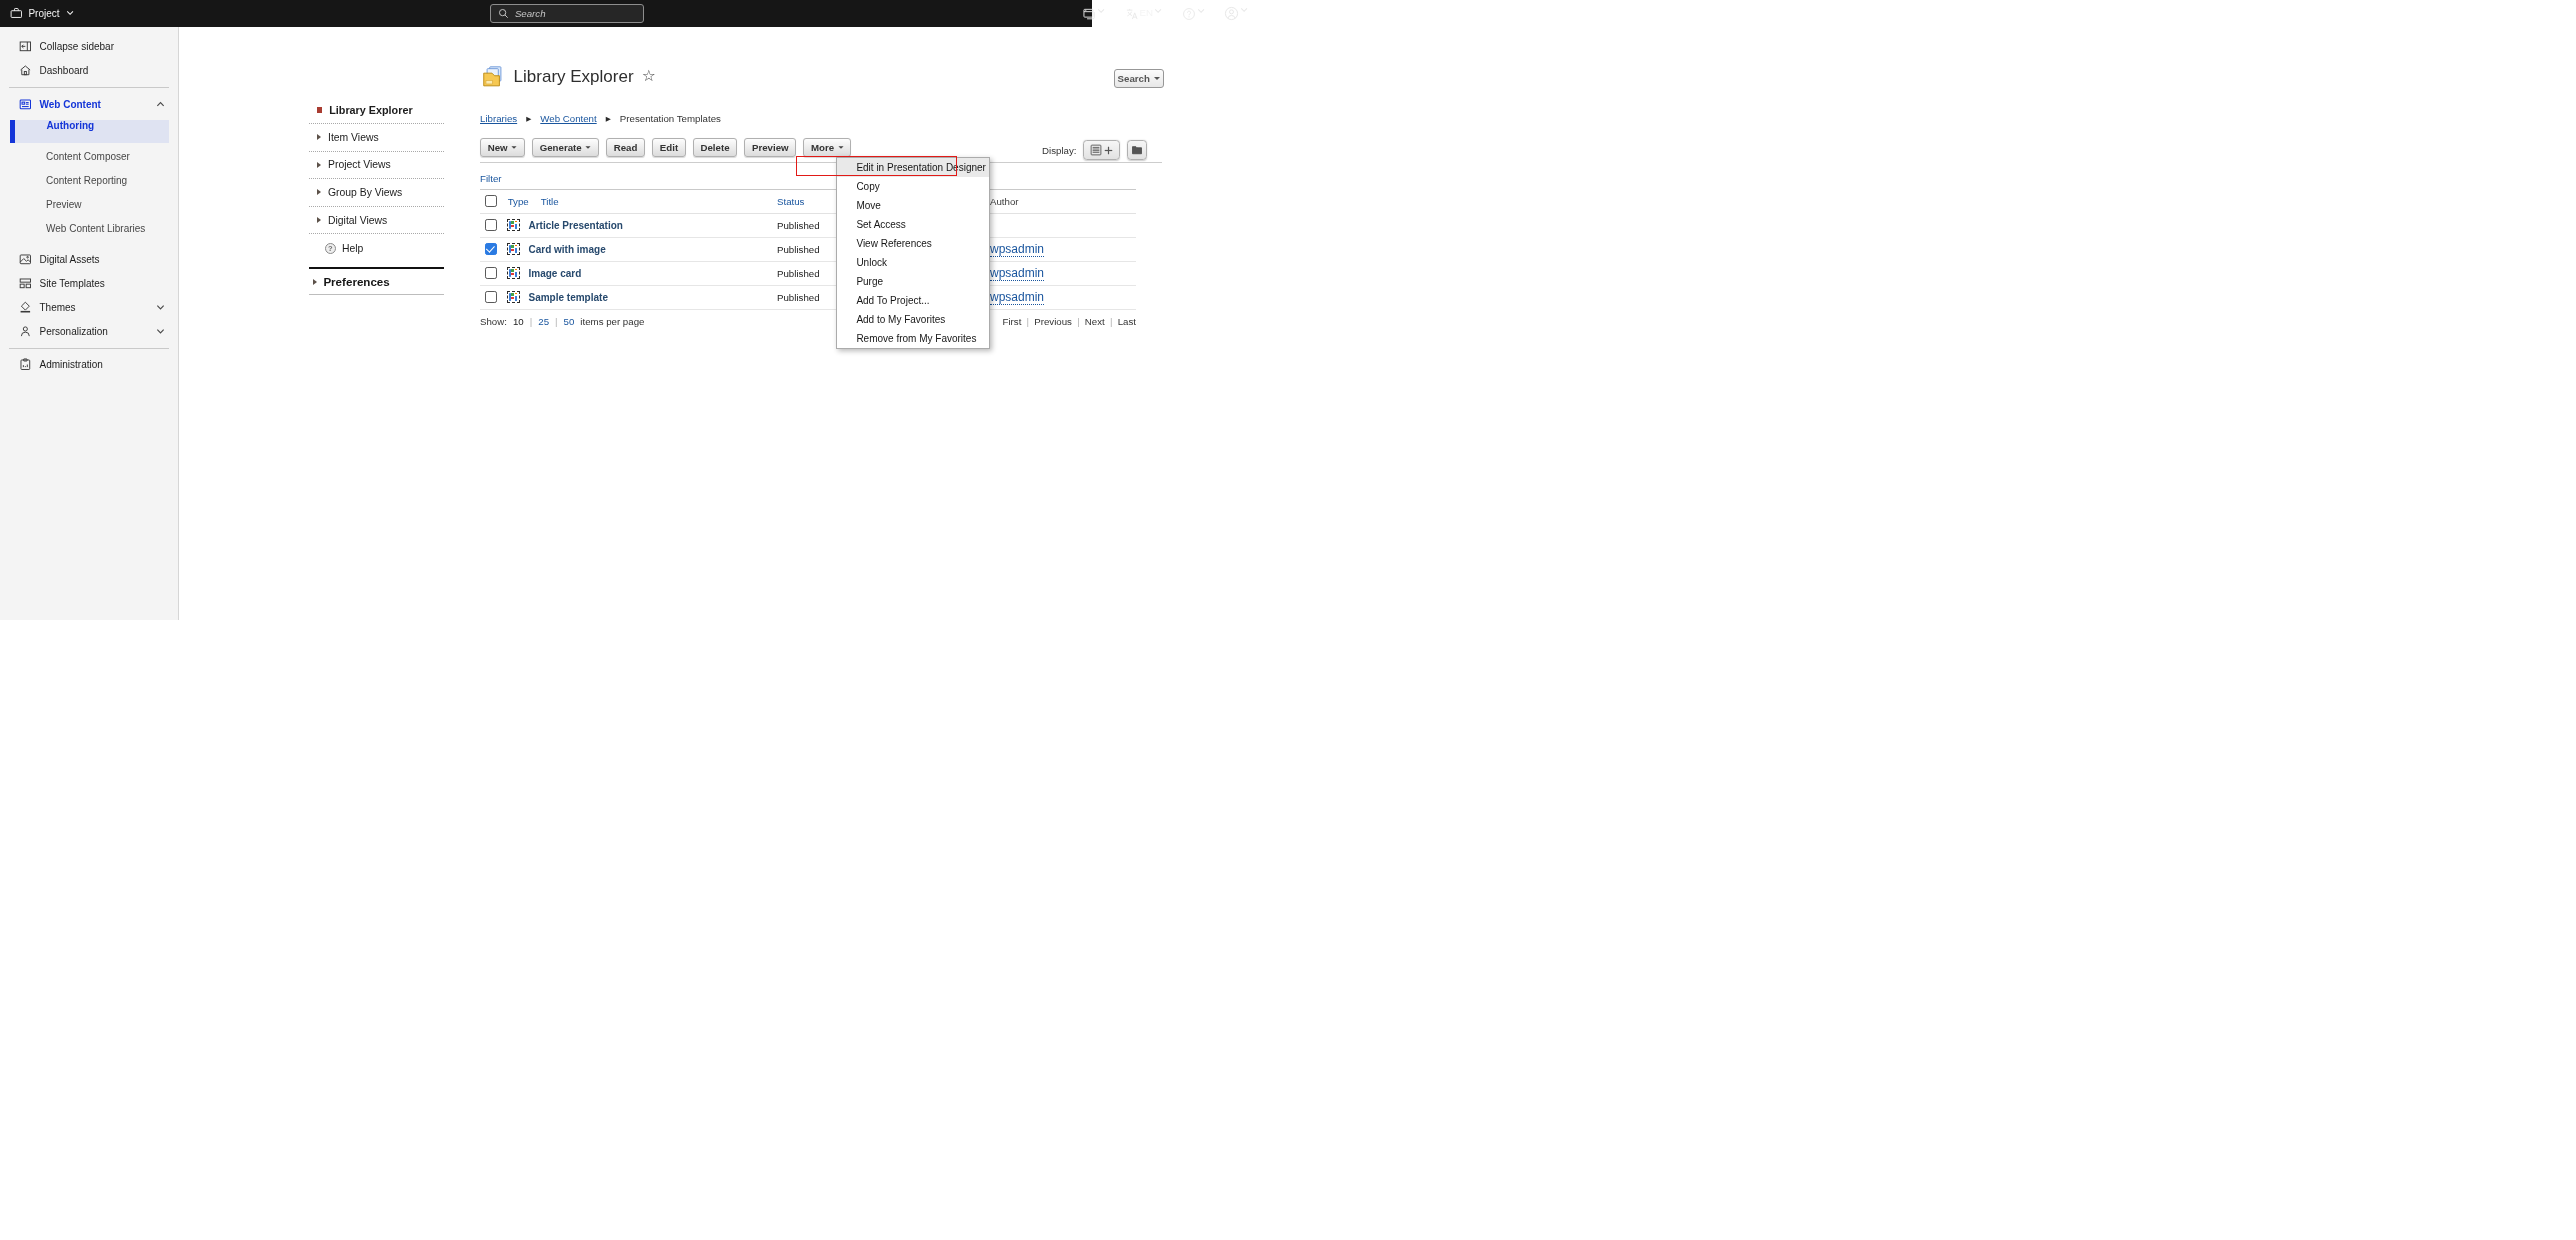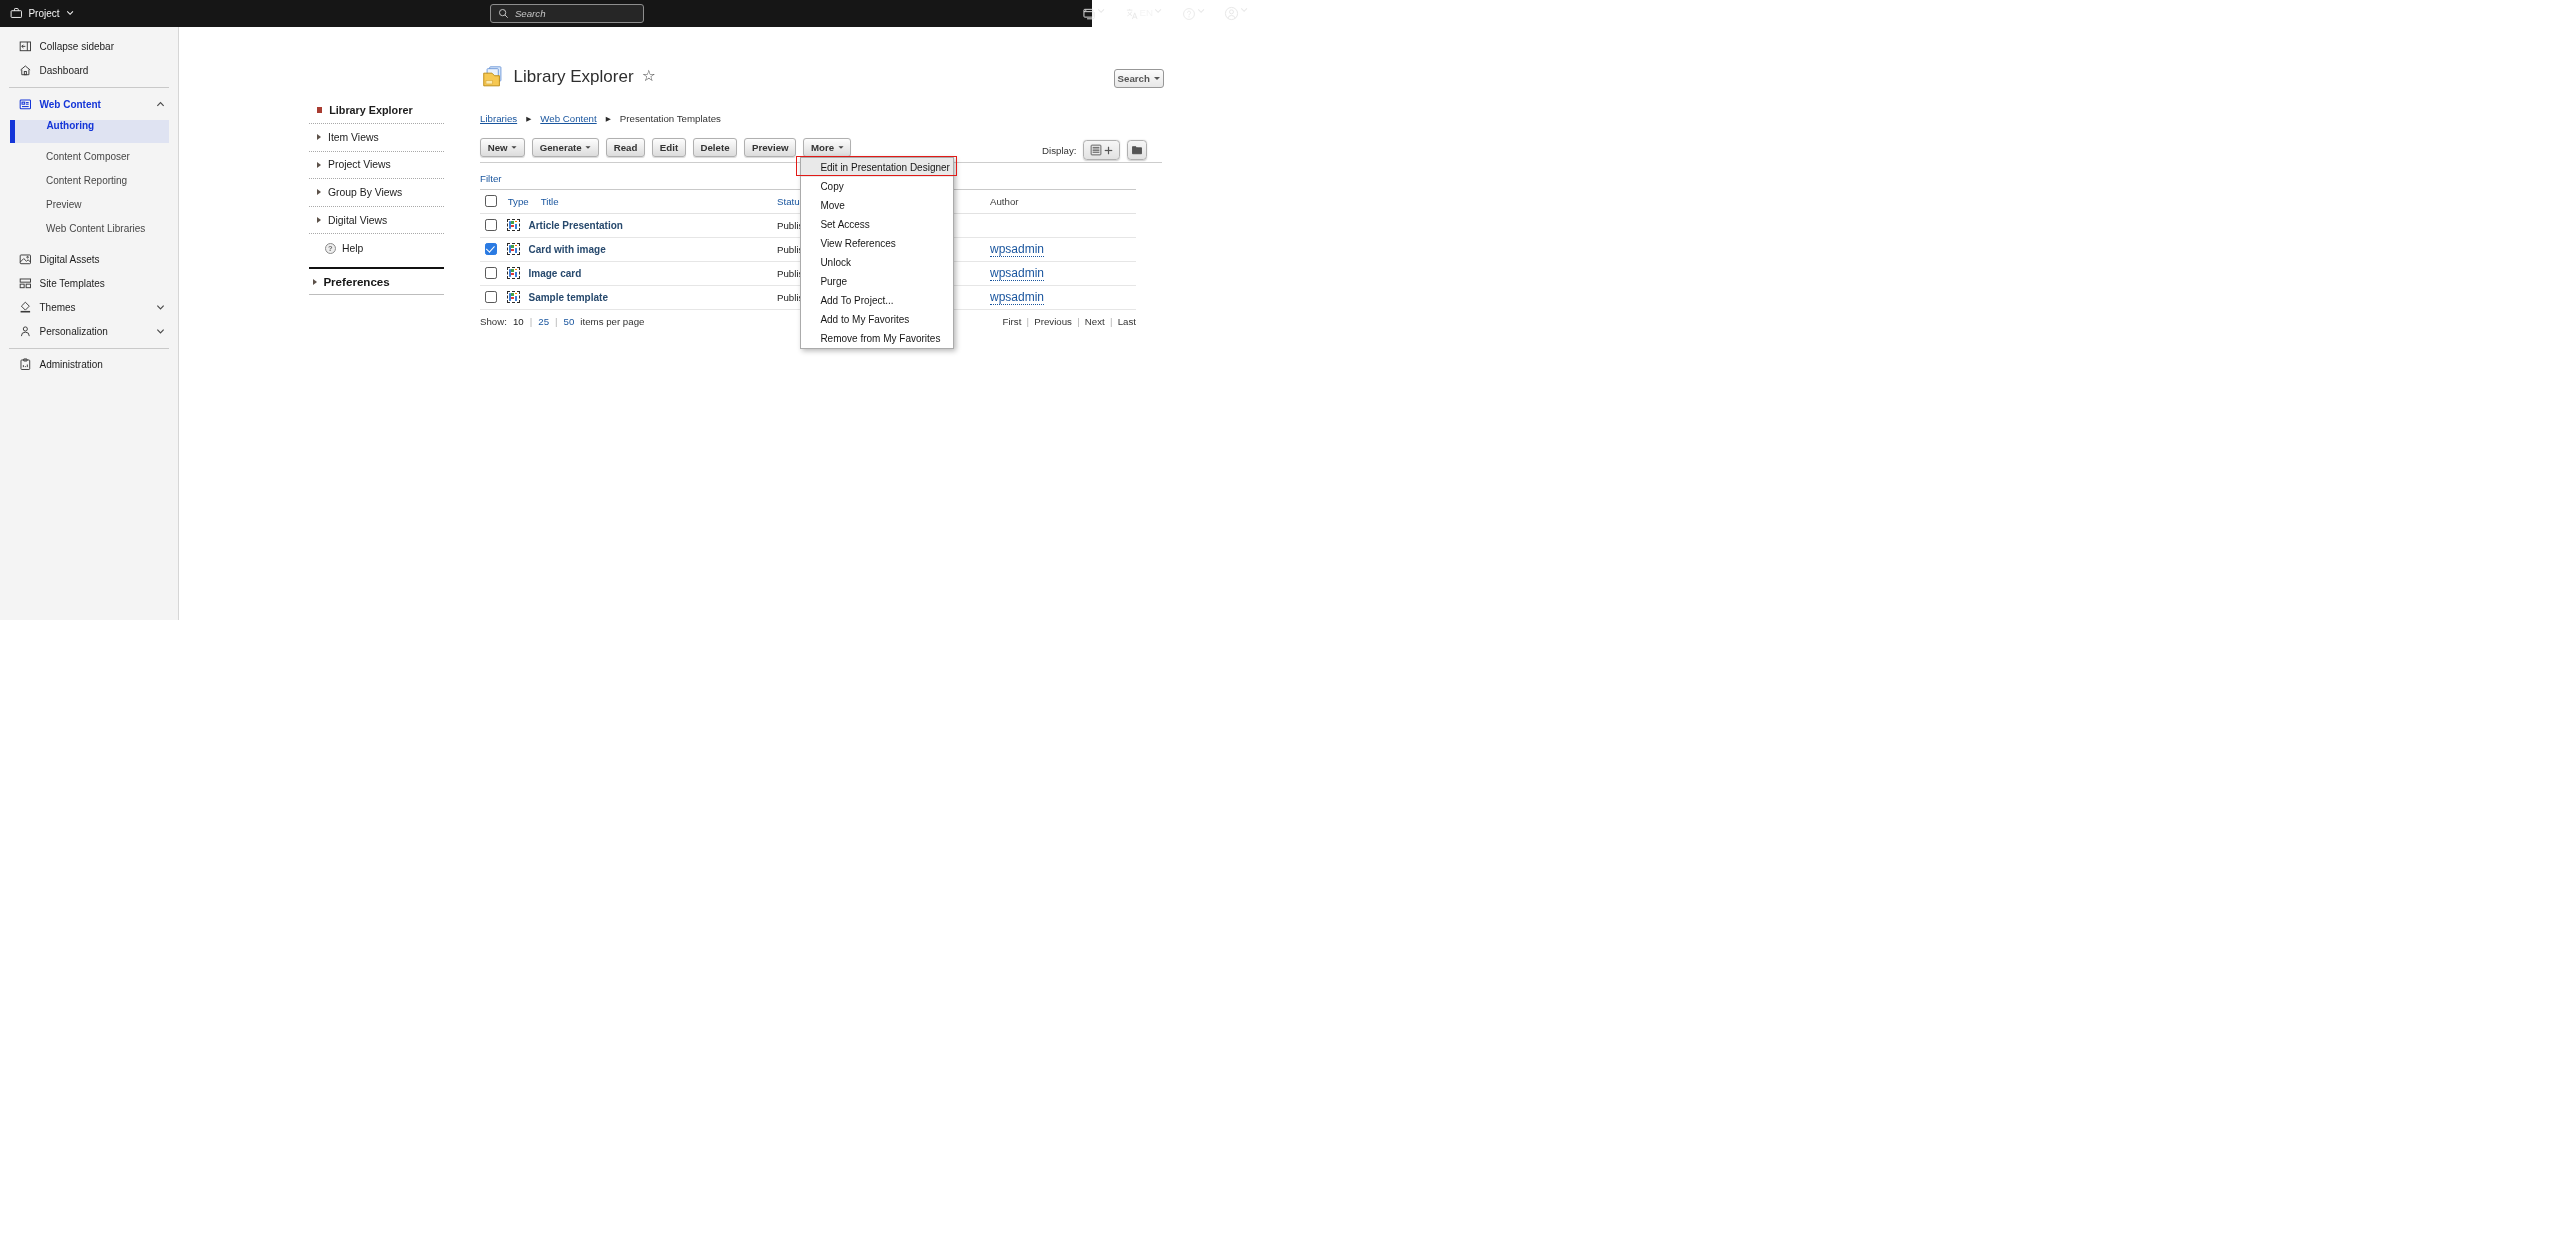--- a/index.html
+++ b/index.html
@@ -109,21 +109,21 @@
   .pager { position:absolute; left:480px; top:316px; width:656px; display:flex; align-items:center; font-size:9.7px; color:#333; }
   .pager .num { margin-left:6px; color:#222; }
   .pager .bar { margin:0 6px; color:#b5b5b5; }
   .pager .lnk { color:#19559e; }
   .pager .tail { margin-left:6px; }
   .pagenav { position:absolute; top:316px; left:1047px; width:89px; display:flex; justify-content:flex-end;
              font-size:9.7px; color:#333; white-space:nowrap; }
   .pagenav .bar { margin:0 5.2px; color:#b5b5b5; }
 
   
-  .ctxmenu { position:absolute; left:800px; top:157px; width:154px; background:#fff;
+  .ctxmenu { position:absolute; left:836px; top:157px; width:154px; background:#fff;
              border:0.7px solid #ababab; box-shadow:1.5px 2.2px 5.2px rgba(0,0,0,.28); z-index:50; }
   .cm-item { height:19px; line-height:19px; padding-left:19.4px; font-size:10px; color:#161616; white-space:nowrap; }
   .cm-item.hl { background:#e9e9e9; }
   .annot { position:absolute; left:796px; top:156px; width:161px; height:20px;
            border:1.9px solid #e11a17; z-index:60; pointer-events:none; }
 </style>
 </head>
 <body>
 
 <div class="topbar">

